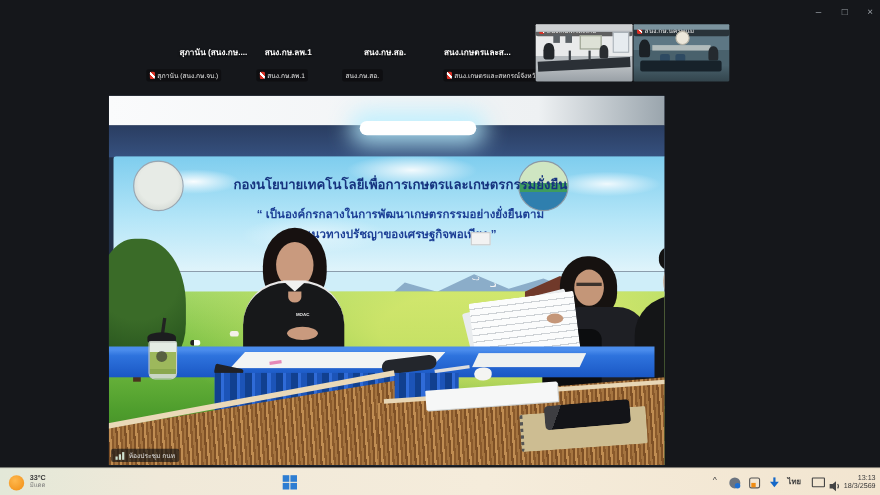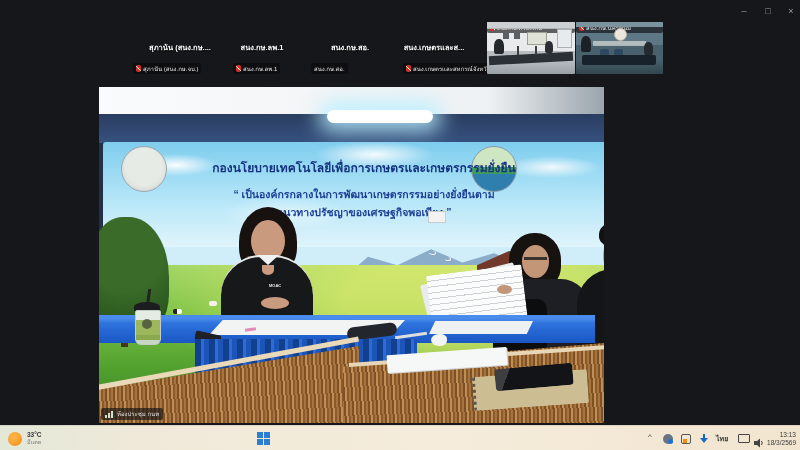--- a/index.html
+++ b/index.html
@@ -35,21 +35,21 @@
 </style>
 </head>
 <body>
 
 <div class="screen">
 
   <div class="abs winctl" style="left:736px;top:5px;">–</div>
   <div class="abs winctl" style="left:760px;top:5px;">□</div>
   <div class="abs winctl" style="left:783px;top:5px;">×</div>
 
-  <div class="abs fname" style="left:138px;width:84px;">สุภานัน (สนง.กษ....</div>
+  <div class="abs fname" style="left:152px;width:84px;">สุภานัน (สนง.กษ....</div>
   <div class="abs fname" style="left:220px;width:84px;">สนง.กษ.ลพ.1</div>
   <div class="abs fname" style="left:308px;width:84px;">สนง.กษ.สอ.</div>
   <div class="abs fname" style="left:392px;width:84px;">สนง.เกษตรและส...</div>
 
   <div class="abs ptag" style="left:133px;">
     <span class="mic-muted"></span>
     <span>สุภานัน (สนง.กษ.จบ.)</span>
   </div>
   <div class="abs ptag" style="left:233px;">
     <span class="mic-muted"></span>

